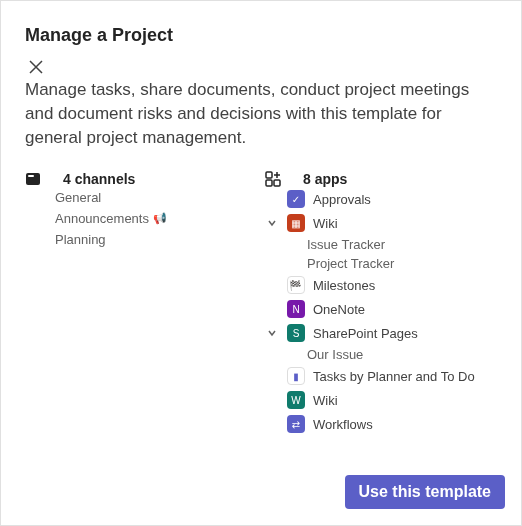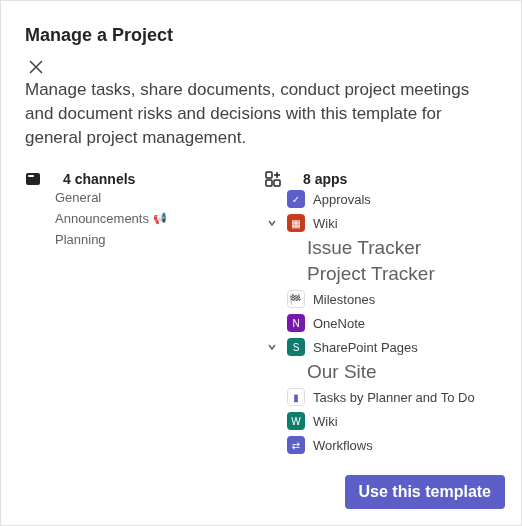--- a/index.html
+++ b/index.html
@@ -92,21 +92,21 @@
     align-items: center;
     justify-content: center;
     font-size: 10px;
     color: #fff;
     flex-shrink: 0;
   }
   .sub-list {
     list-style: none;
     padding: 0 0 0 42px;
     margin: 0;
-    font-size: 19px;
+    font-size: 13px;
     color: #616161;
   }
   .sub-list li { padding: 2px 0; }
   .footer {
     position: absolute;
     bottom: 16px;
     right: 16px;
   }
   .use-btn {
     background: #5b5fc7;
@@ -213,21 +213,21 @@
           <div class="app-row">
             <span class="chev-slot">
               <svg width="10" height="10" viewBox="0 0 10 10">
                 <path d="M2 3 L5 7 L8 3" stroke="currentColor" stroke-width="1.5" fill="none"></path>
               </svg>
             </span>
             <span class="app-icon" style="background: rgb(15, 123, 108);">S</span>
             <span>SharePoint Pages</span>
           </div>
           <ul class="sub-list">
-            <li>Our Site</li>
+            <li>Our Issue</li>
           </ul>
         </li>
         <li>
           <div class="app-row">
             <span class="chev-slot"></span>
             <span class="app-icon" style="background: rgb(255, 255, 255); color: rgb(91, 95, 199); border: 1px solid rgb(221, 221, 221);">▮</span>
             <span>Tasks by Planner and To Do</span>
           </div>
         </li>
         <li>

